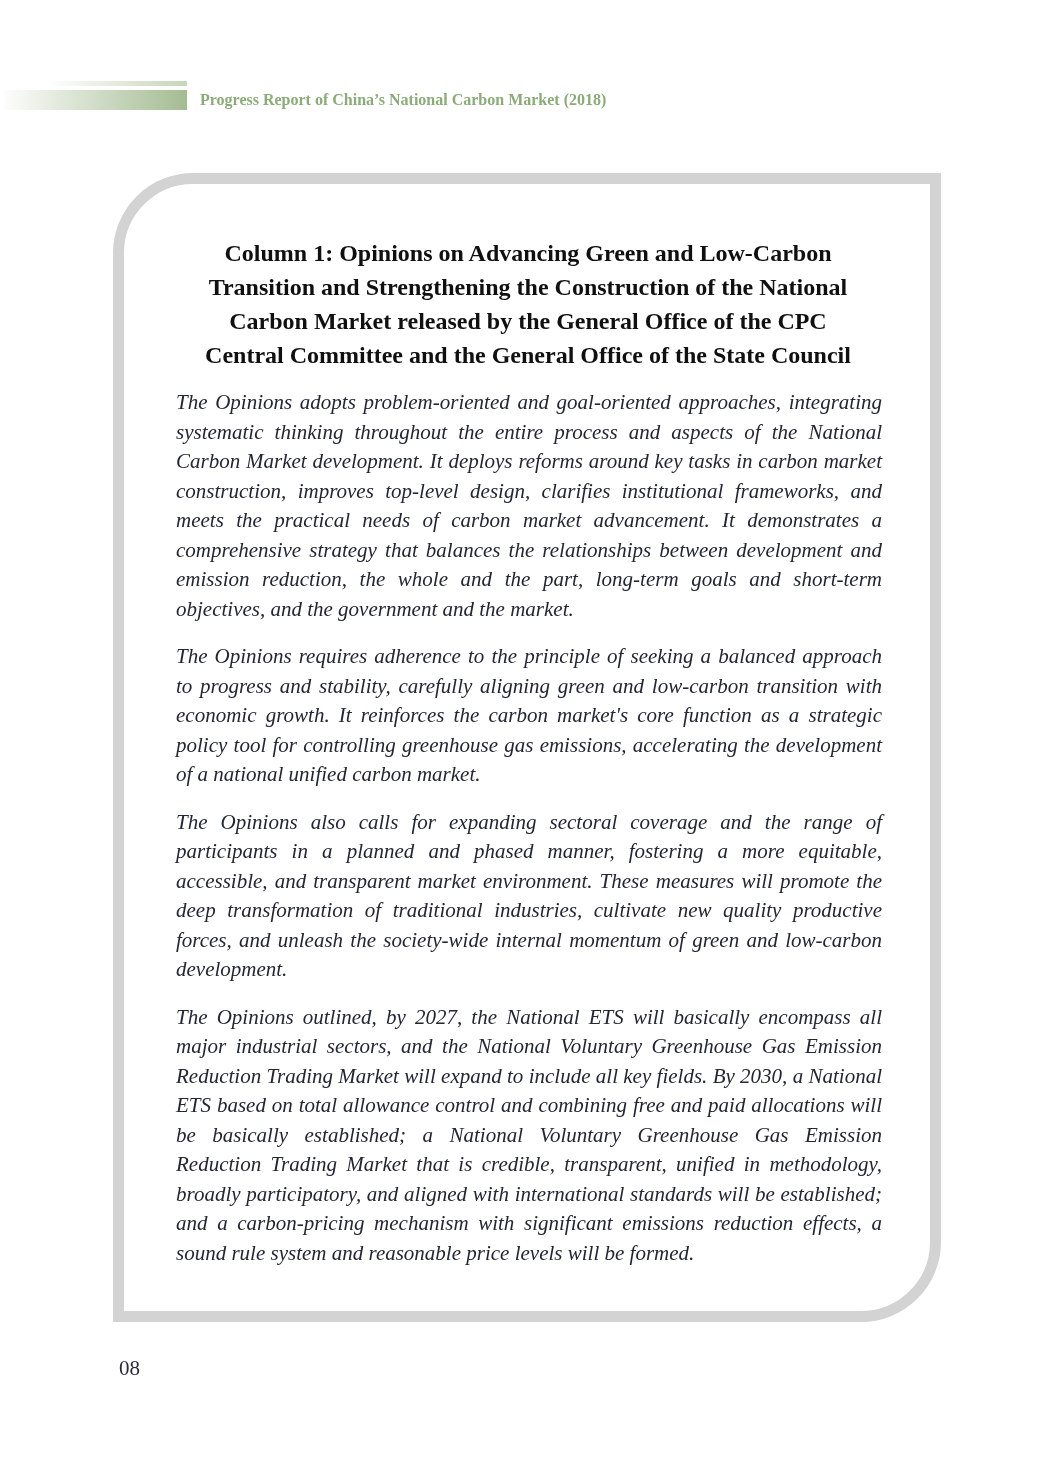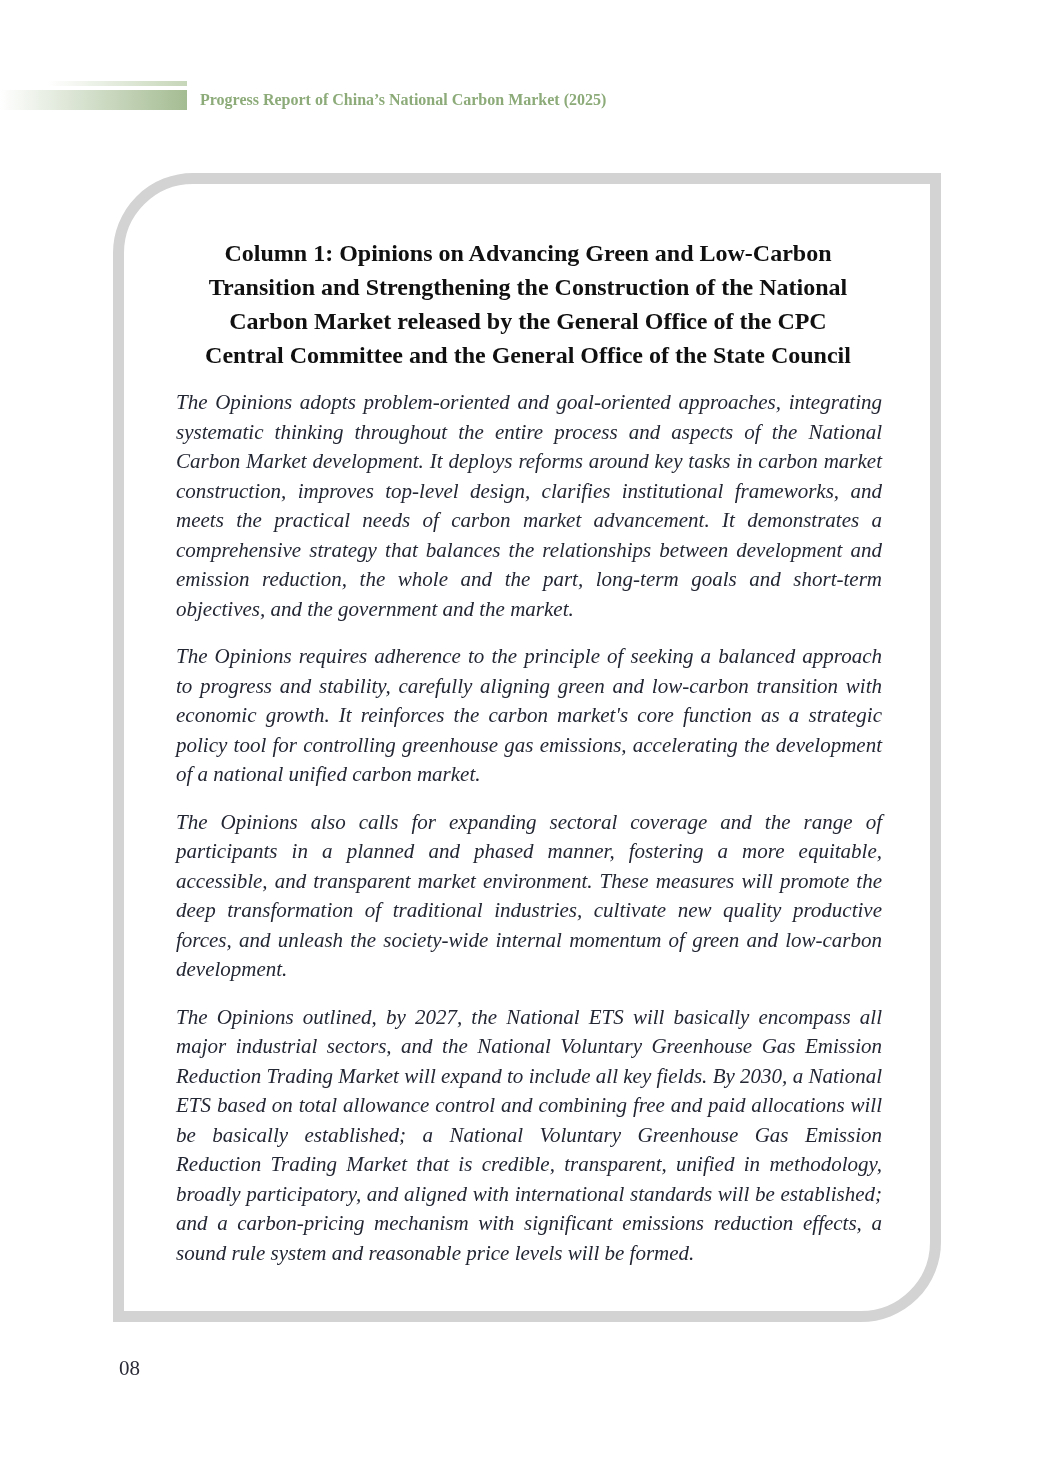--- a/index.html
+++ b/index.html
@@ -81,21 +81,21 @@
     top: 1356px;
     font-size: 21px;
     color: #2b2b38;
   }
 </style>
 </head>
 <body>
 
 <div class="header-strip-thin"></div>
 <div class="header-strip-main"></div>
-<div class="header-title">Progress Report of China’s National Carbon Market (2025)</div>
+<div class="header-title">Progress Report of China’s National Carbon Market (2018)</div>
 
 <div class="column-box">
   <h2 class="column-title">Column 1: Opinions on Advancing Green and Low-Carbon
 Transition and Strengthening the Construction of the National
 Carbon Market released by the General Office of the CPC
 Central Committee and the General Office of the State Council</h2>
   <p class="column-paragraph">The Opinions adopts problem-oriented and goal-oriented approaches, integrating systematic thinking throughout the entire process and aspects of the National Carbon Market development. It deploys reforms around key tasks in carbon market construction, improves top-level design, clarifies institutional frameworks, and meets the practical needs of carbon market advancement. It demonstrates a comprehensive strategy that balances the relationships between development and emission reduction, the whole and the part, long-term goals and short-term objectives, and the government and the market.</p>
   <p class="column-paragraph">The Opinions requires adherence to the principle of seeking a balanced approach to progress and stability, carefully aligning green and low-carbon transition with economic growth. It reinforces the carbon market's core function as a strategic policy tool for controlling greenhouse gas emissions, accelerating the development of a national unified carbon market.</p>
   <p class="column-paragraph">The Opinions also calls for expanding sectoral coverage and the range of participants in a planned and phased manner, fostering a more equitable, accessible, and transparent market environment. These measures will promote the deep transformation of traditional industries, cultivate new quality productive forces, and unleash the society-wide internal momentum of green and low-carbon development.</p>
   <p class="column-paragraph">The Opinions outlined, by 2027, the National ETS will basically encompass all major industrial sectors, and the National Voluntary Greenhouse Gas Emission Reduction Trading Market will expand to include all key fields. By 2030, a National ETS based on total allowance control and combining free and paid allocations will be basically established; a National Voluntary Greenhouse Gas Emission Reduction Trading Market that is credible, transparent, unified in methodology, broadly participatory, and aligned with international standards will be established; and a carbon-pricing mechanism with significant emissions reduction effects, a sound rule system and reasonable price levels will be formed.</p>

